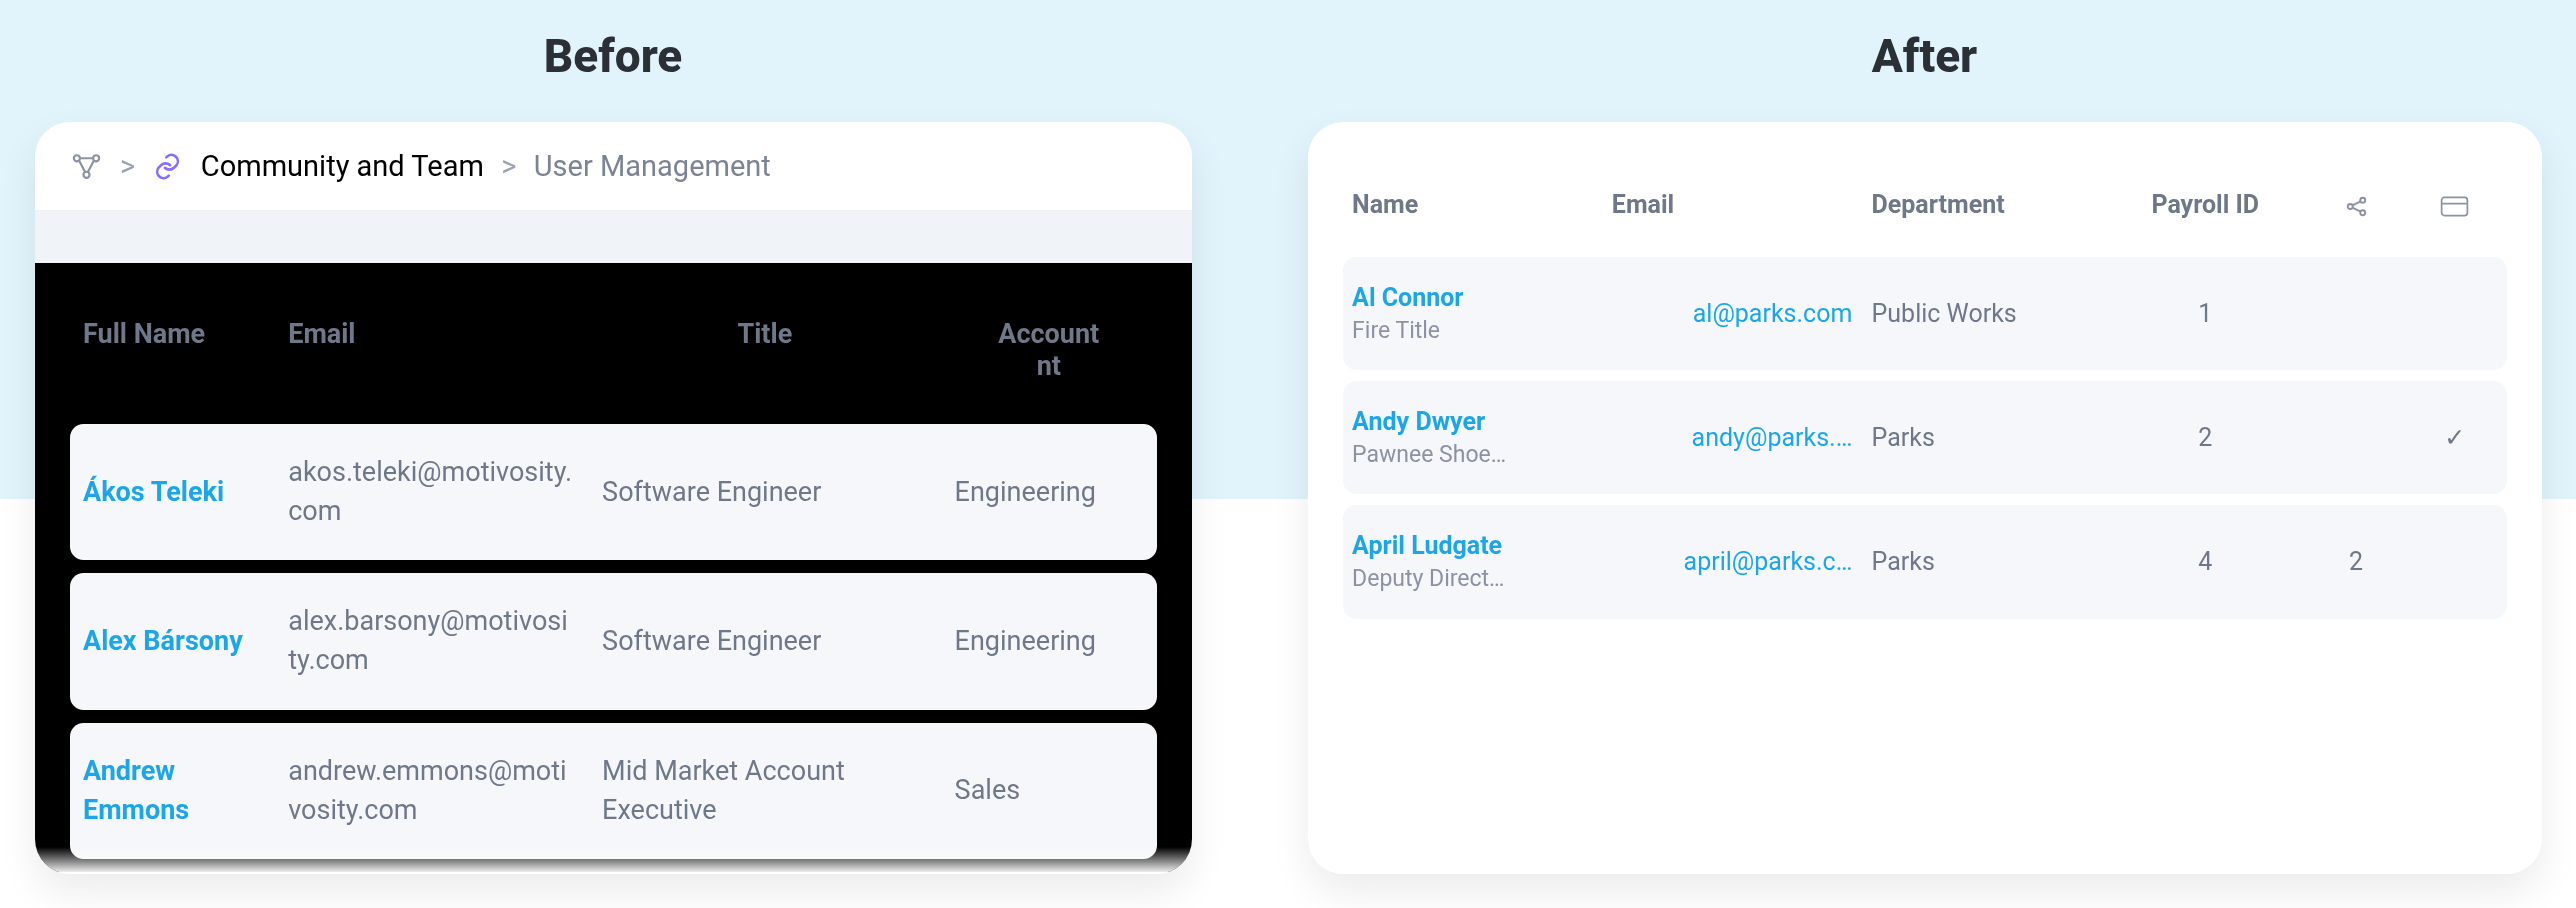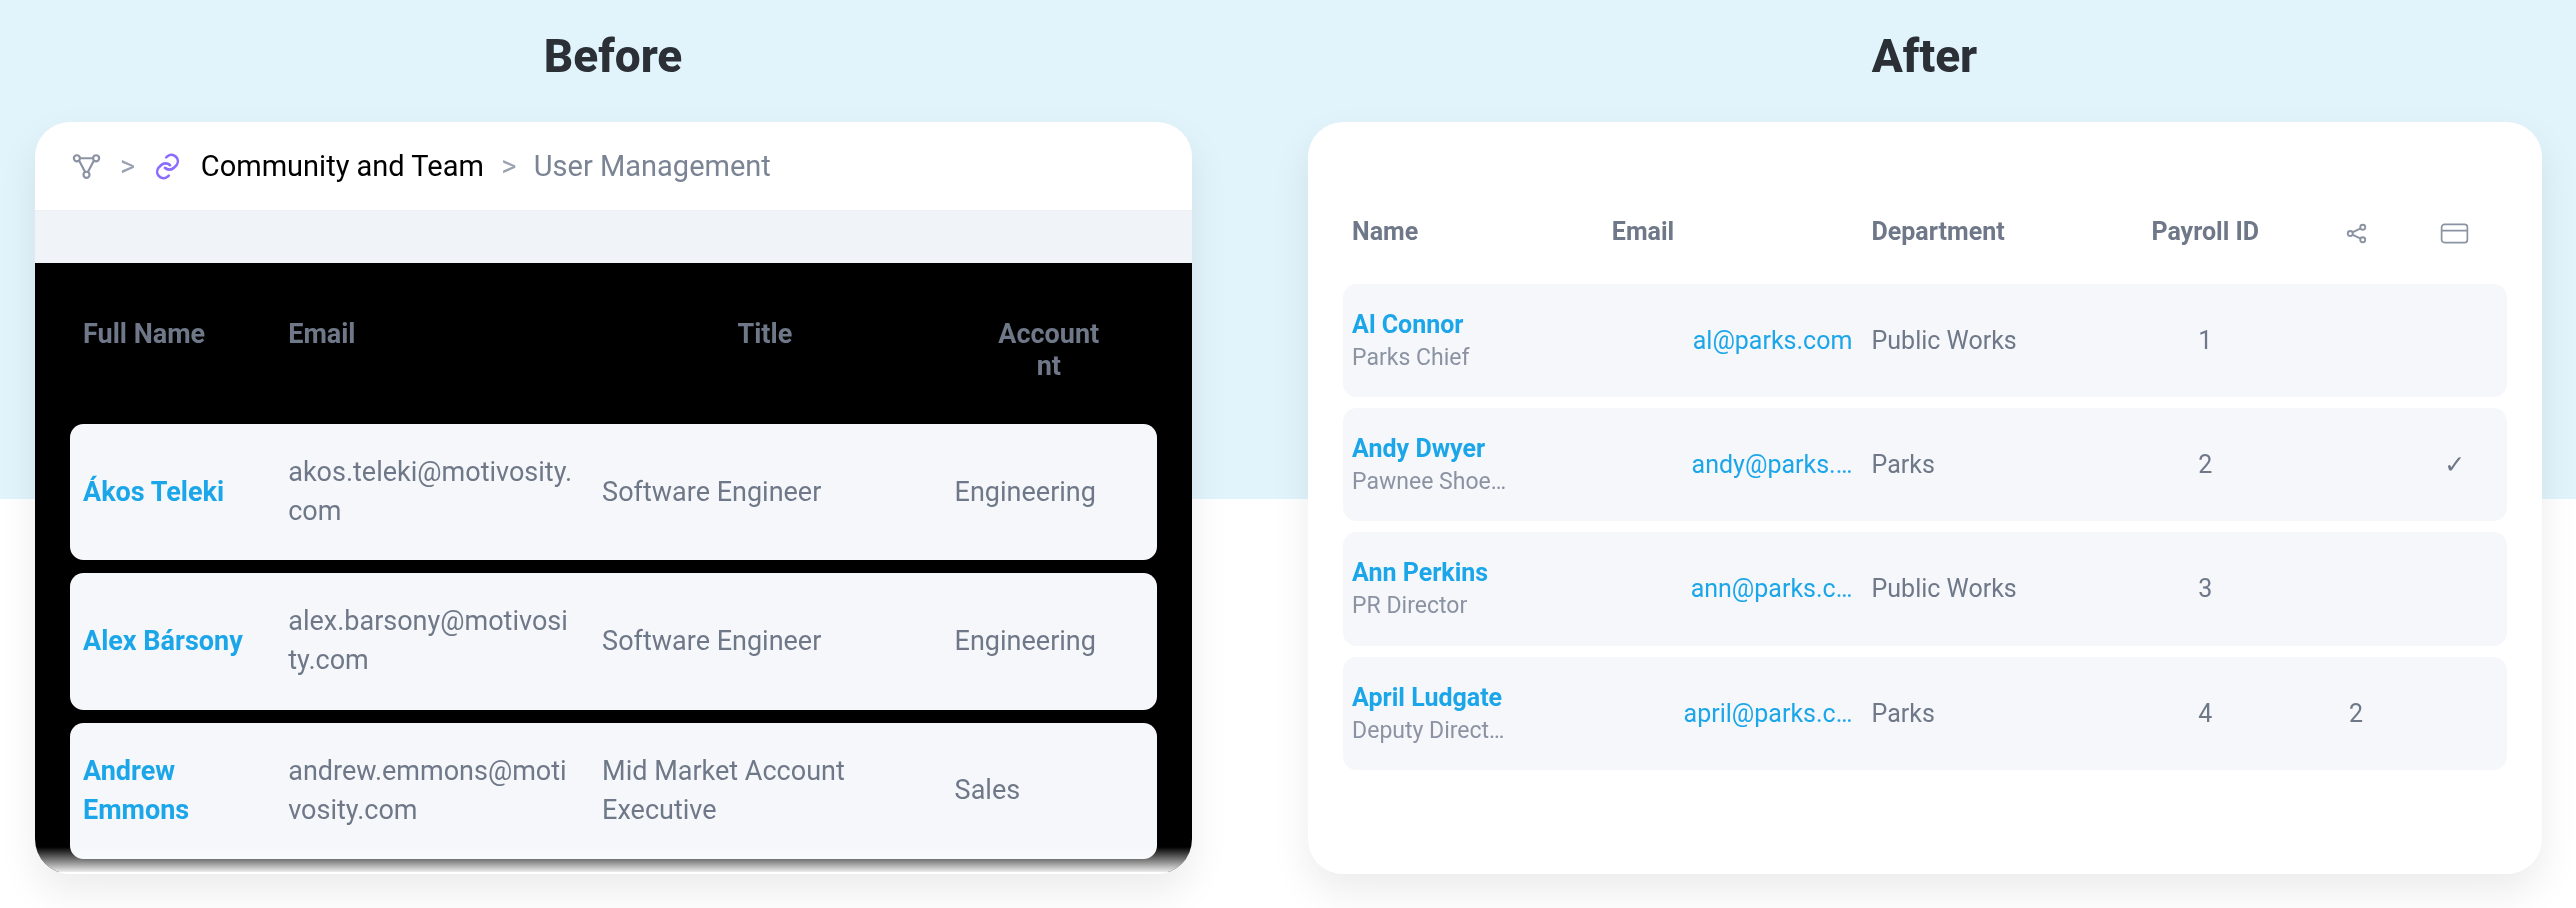--- a/index.html
+++ b/index.html
@@ -89,21 +89,21 @@
   .before tbody tr td:last-child  { border-top-right-radius: 13.5px; border-bottom-right-radius: 13.5px; }
   .name-link { color: #1ca6ea; font-weight: 700; }
 
   
   .before col.c-name  { width: 202px; }
   .before col.c-email { width: 309px; }
   .before col.c-title { width: 347px; }
   .before col.c-dept  { width: 212px; }
 
   
-  .after .table-wrap { padding: 19px 35px 0; margin-top: 36px; }
+  .after .table-wrap { padding: 28px 35px 0; }
   .after table { width: 100%; border-collapse: separate; border-spacing: 0 11.6px; table-layout: fixed; }
   .after thead th {
     text-align: left;
     font-size: 25px;
     font-weight: 700;
     color: #6f7888;
     padding: 29px 9.6px 27px;
   }
   .after thead th.center { text-align: center; }
   .after tbody tr { background: #f5f7fa; }
@@ -251,21 +251,21 @@
                     <line x1="1.5" y1="8" x2="28.5" y2="8"></line>
                   </svg>
                 </span>
               </th>
             </tr>
           </thead>
           <tbody>
             <tr>
               <td>
                 <span class="name-link">Al Connor</span>
-                <span class="subtitle">Parks Chief</span>
+                <span class="subtitle">Fire Title</span>
               </td>
               <td>
                   <span class="email">al@parks.com</span>
                 </td>
               <td>Public Works</td>
               <td class="center">1</td>
               <td class="center"></td>
               <td class="center"></td>
             </tr>
             <tr>
@@ -276,33 +276,20 @@
               <td>
                   <span class="email">andy@parks.…</span>
                 </td>
               <td>Parks</td>
               <td class="center">2</td>
               <td class="center"></td>
               <td class="center">✓</td>
             </tr>
             <tr>
               <td>
-                <span class="name-link">Ann Perkins</span>
-                <span class="subtitle">PR Director</span>
-              </td>
-              <td>
-                  <span class="email">ann@parks.c…</span>
-                </td>
-              <td>Public Works</td>
-              <td class="center">3</td>
-              <td class="center"></td>
-              <td class="center"></td>
-            </tr>
-            <tr>
-              <td>
                 <span class="name-link">April Ludgate</span>
                 <span class="subtitle">Deputy Direct…</span>
               </td>
               <td>
                   <span class="email">april@parks.c…</span>
                 </td>
               <td>Parks</td>
               <td class="center">4</td>
               <td class="center">2</td>
               <td class="center"></td>

